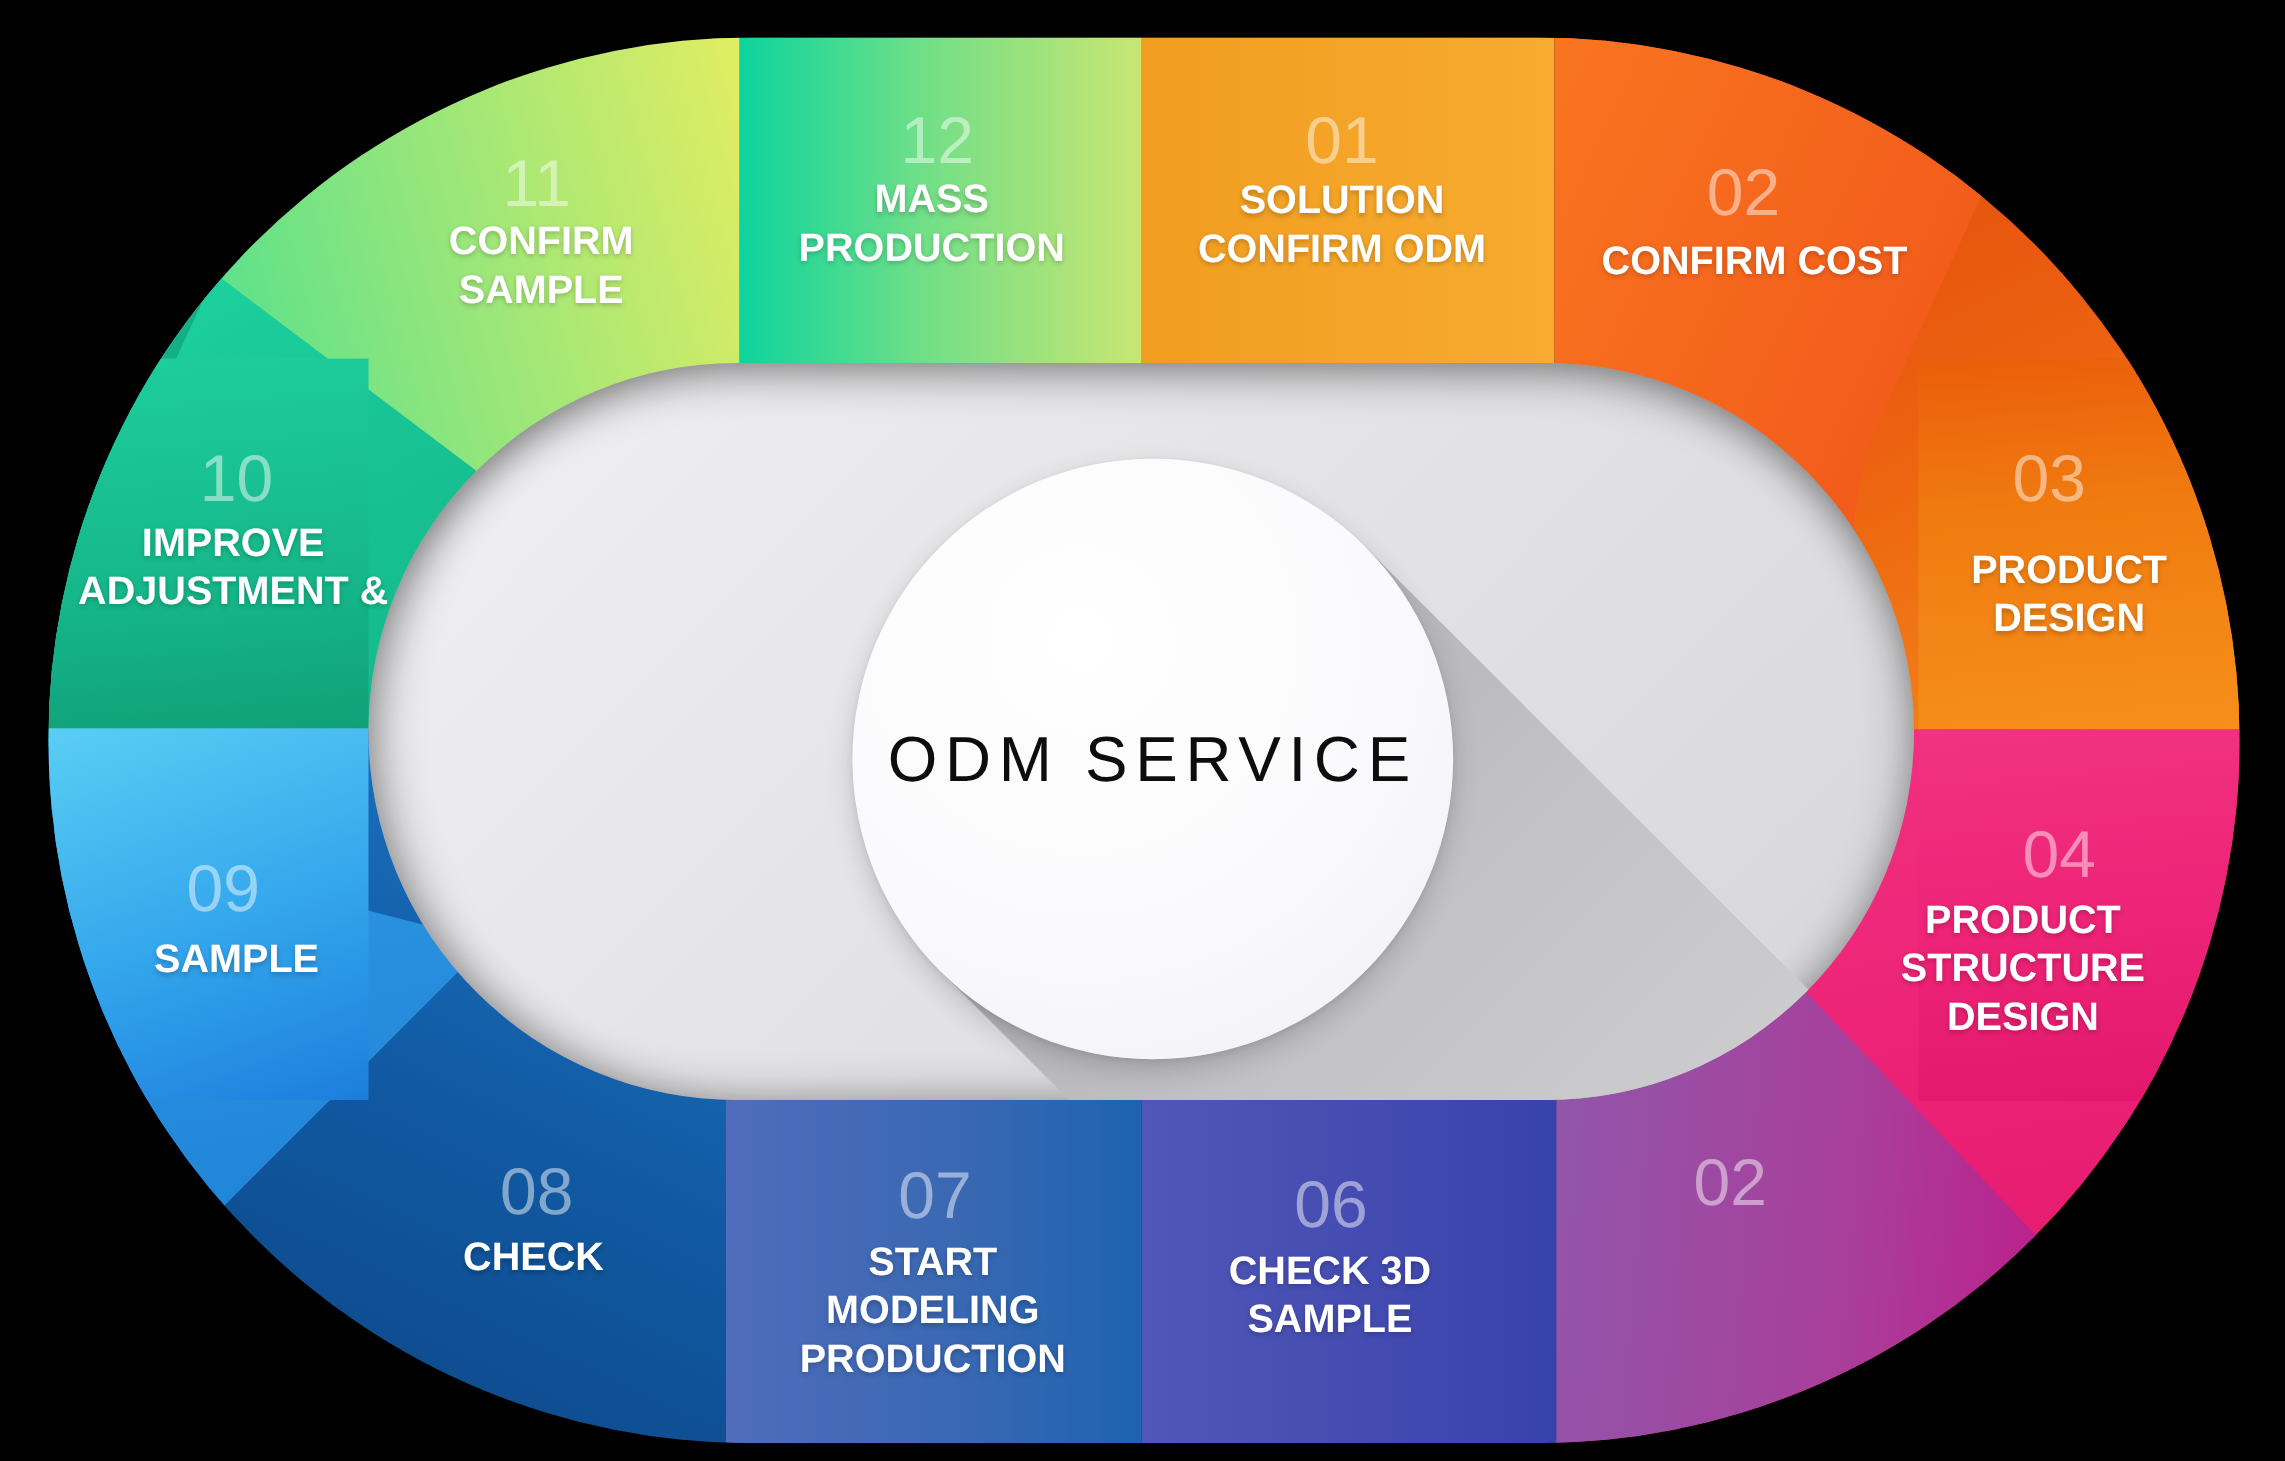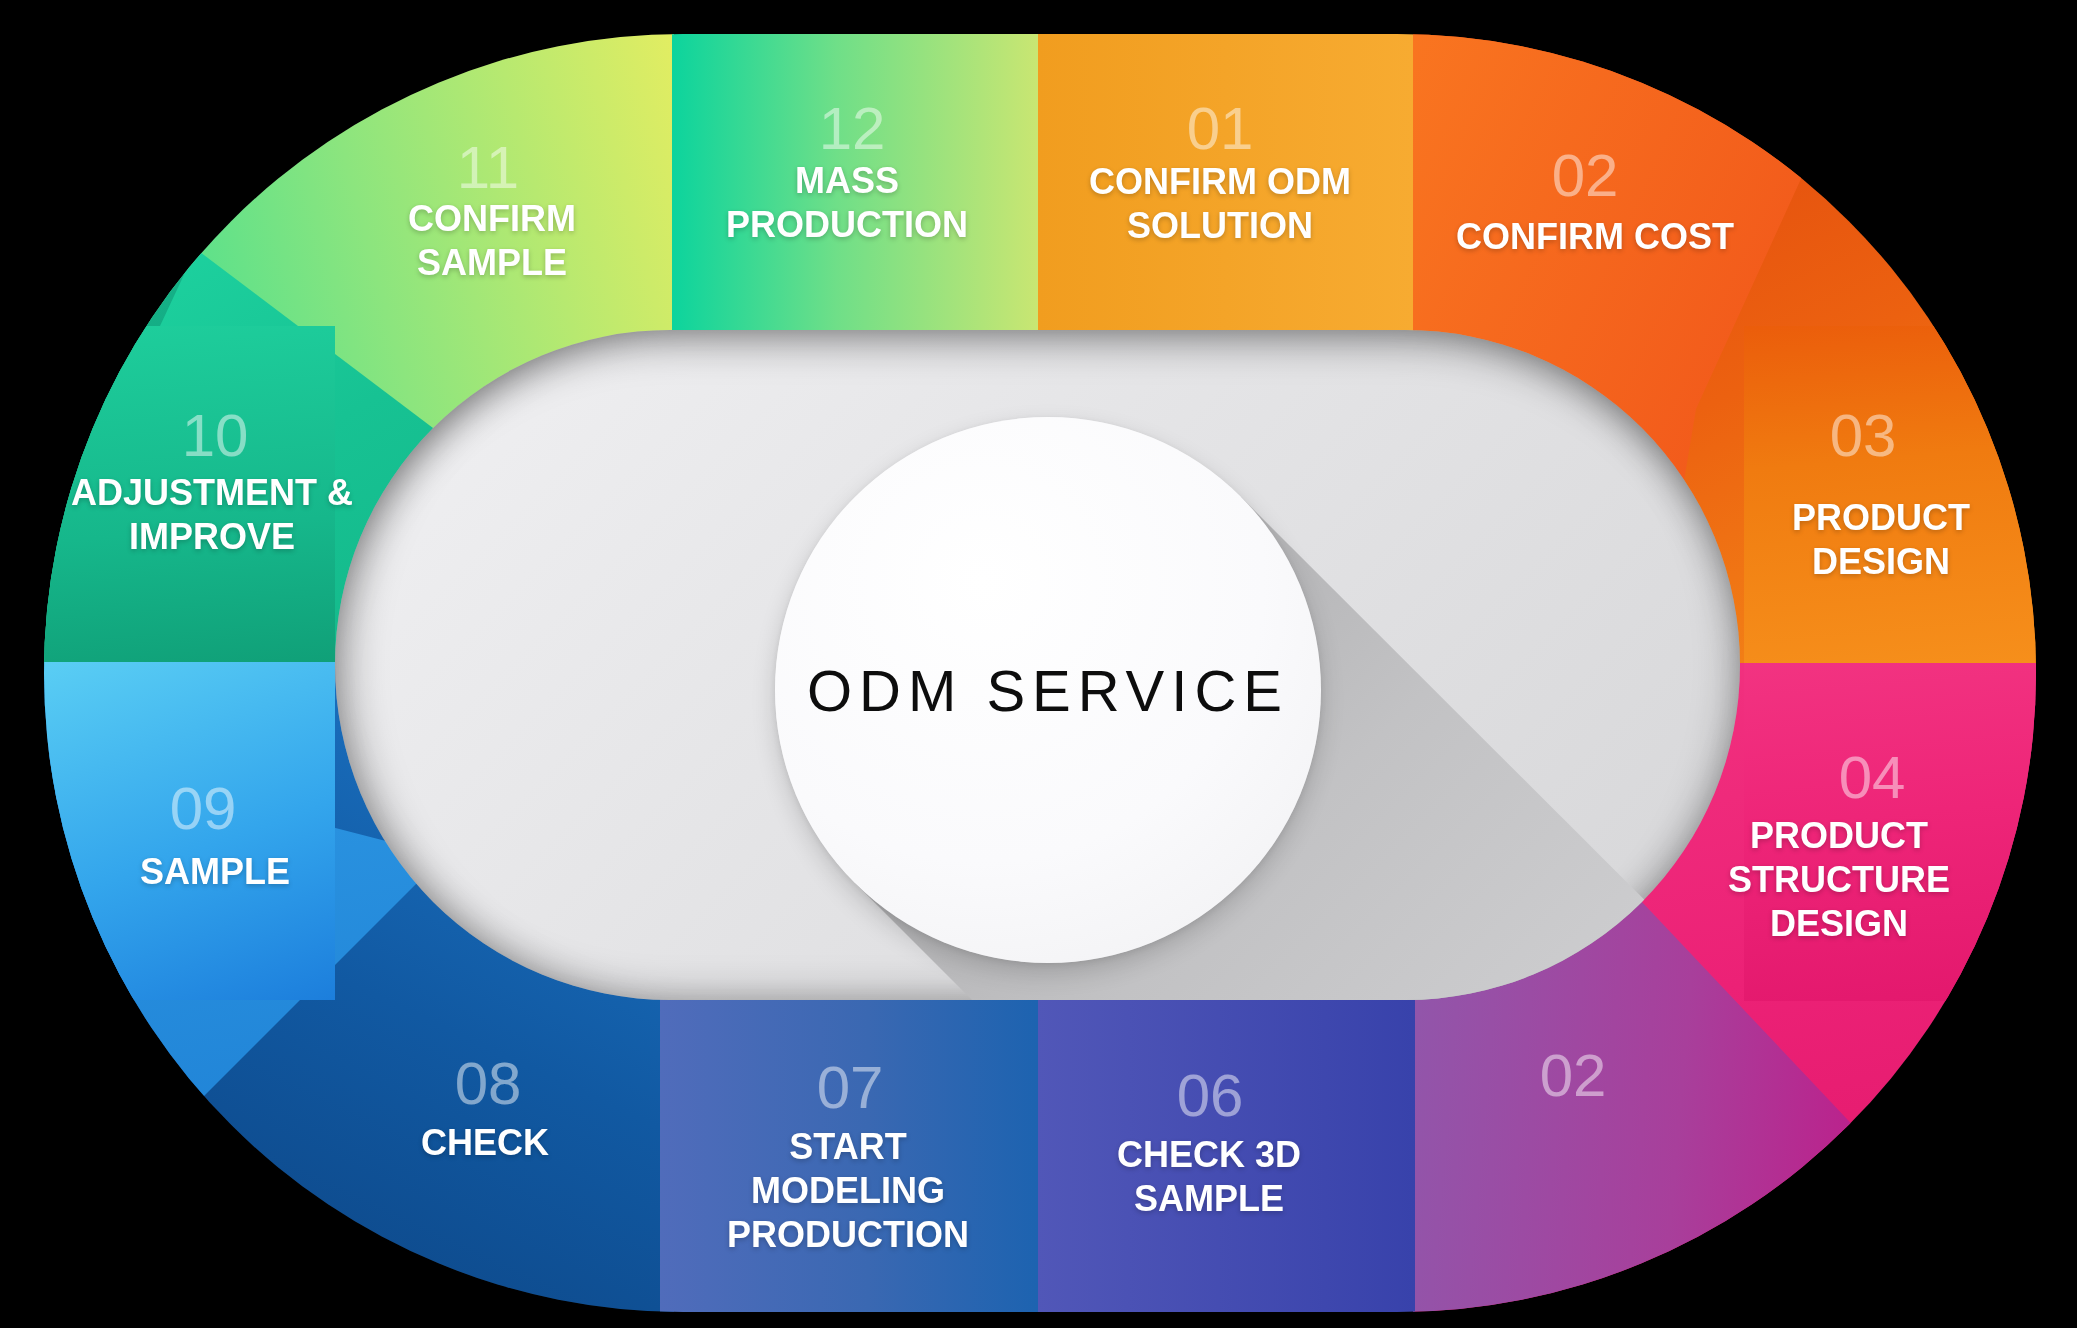--- a/index.html
+++ b/index.html
@@ -105,22 +105,22 @@
     <div id="inner-stadium" class="abs">
       <div id="cast-shadow" class="abs"></div>
     </div>
 
     <div id="center-circle" class="abs">
       <div id="center-title">ODM SERVICE</div>
     </div>
 
     <div class="seg-num" style="left:1176px;top:94px">01</div>
     <div class="seg-title" style="left:1176px;top:170px">
+      <div>SOLUTION</div>
       <div>CONFIRM ODM</div>
-      <div>SOLUTION</div>
     </div>
 
     <div class="seg-num" style="left:1541px;top:141px">02</div>
     <div class="seg-title" style="left:1551px;top:203px">
       <div>CONFIRM COST</div>
     </div>
 
     <div class="seg-num" style="left:1819px;top:401px">03</div>
     <div class="seg-title" style="left:1837px;top:506px">
       <div>PRODUCT</div>
@@ -154,22 +154,22 @@
       <div>CHECK</div>
     </div>
 
     <div class="seg-num" style="left:159px;top:774px">09</div>
     <div class="seg-title" style="left:171px;top:838px">
       <div>SAMPLE</div>
     </div>
 
     <div class="seg-num" style="left:171px;top:401px">10</div>
     <div class="seg-title" style="left:168px;top:481px">
+      <div>IMPROVE</div>
       <div>ADJUSTMENT &amp;</div>
-      <div>IMPROVE</div>
     </div>
 
     <div class="seg-num" style="left:444px;top:133px">11</div>
     <div class="seg-title" style="left:448px;top:207px">
       <div>CONFIRM</div>
       <div>SAMPLE</div>
     </div>
 
     <div class="seg-num" style="left:808px;top:94px">12</div>
     <div class="seg-title" style="left:803px;top:169px">

